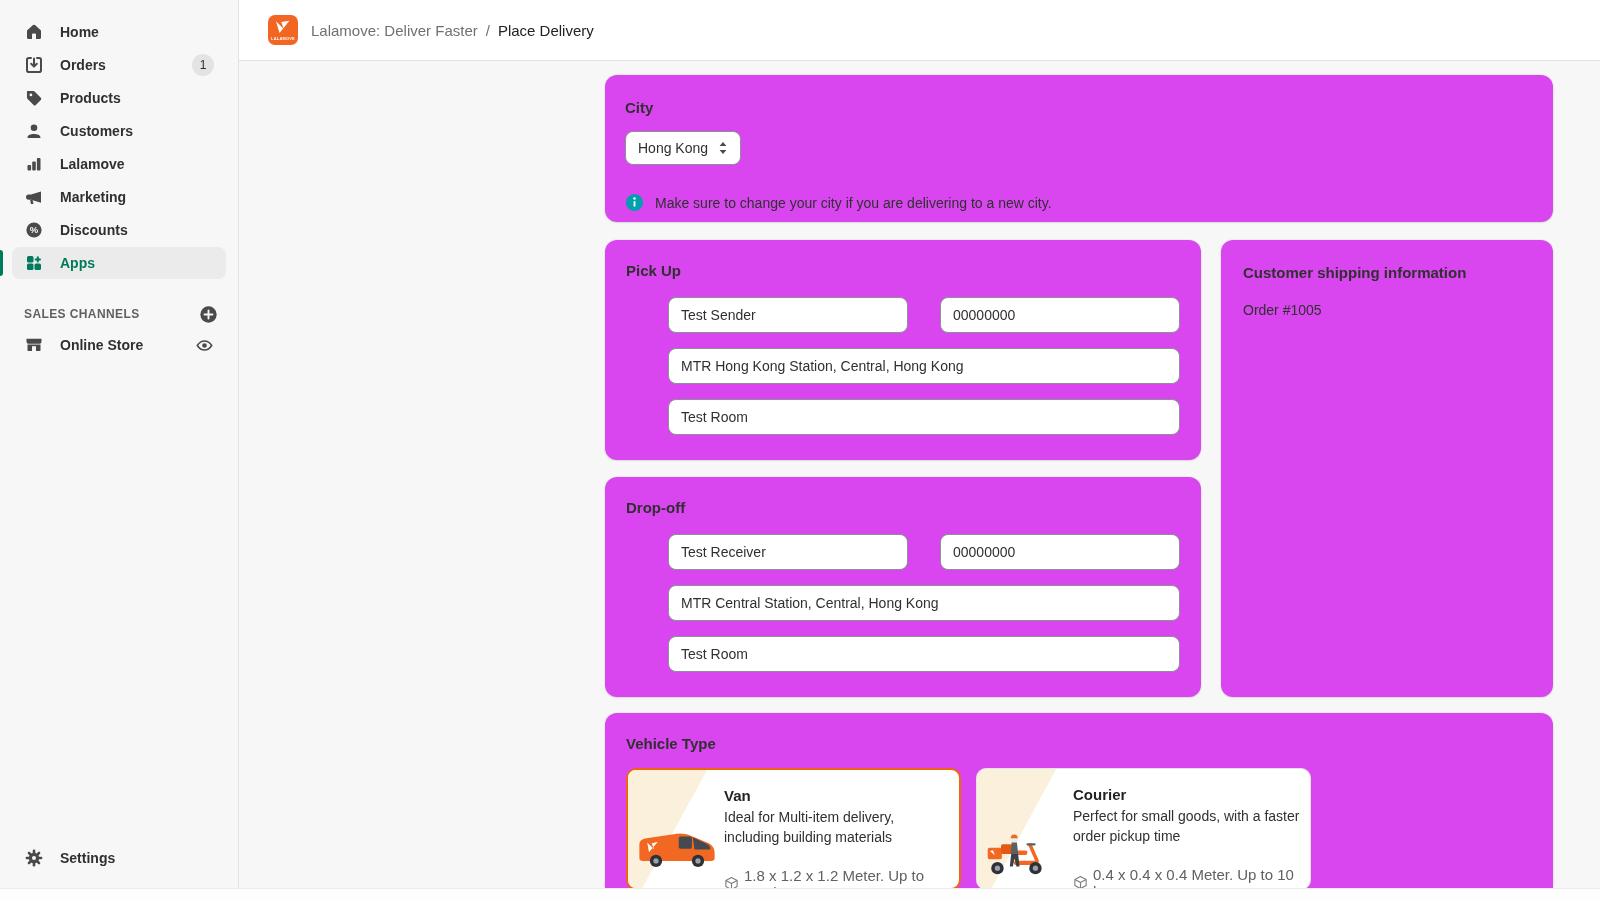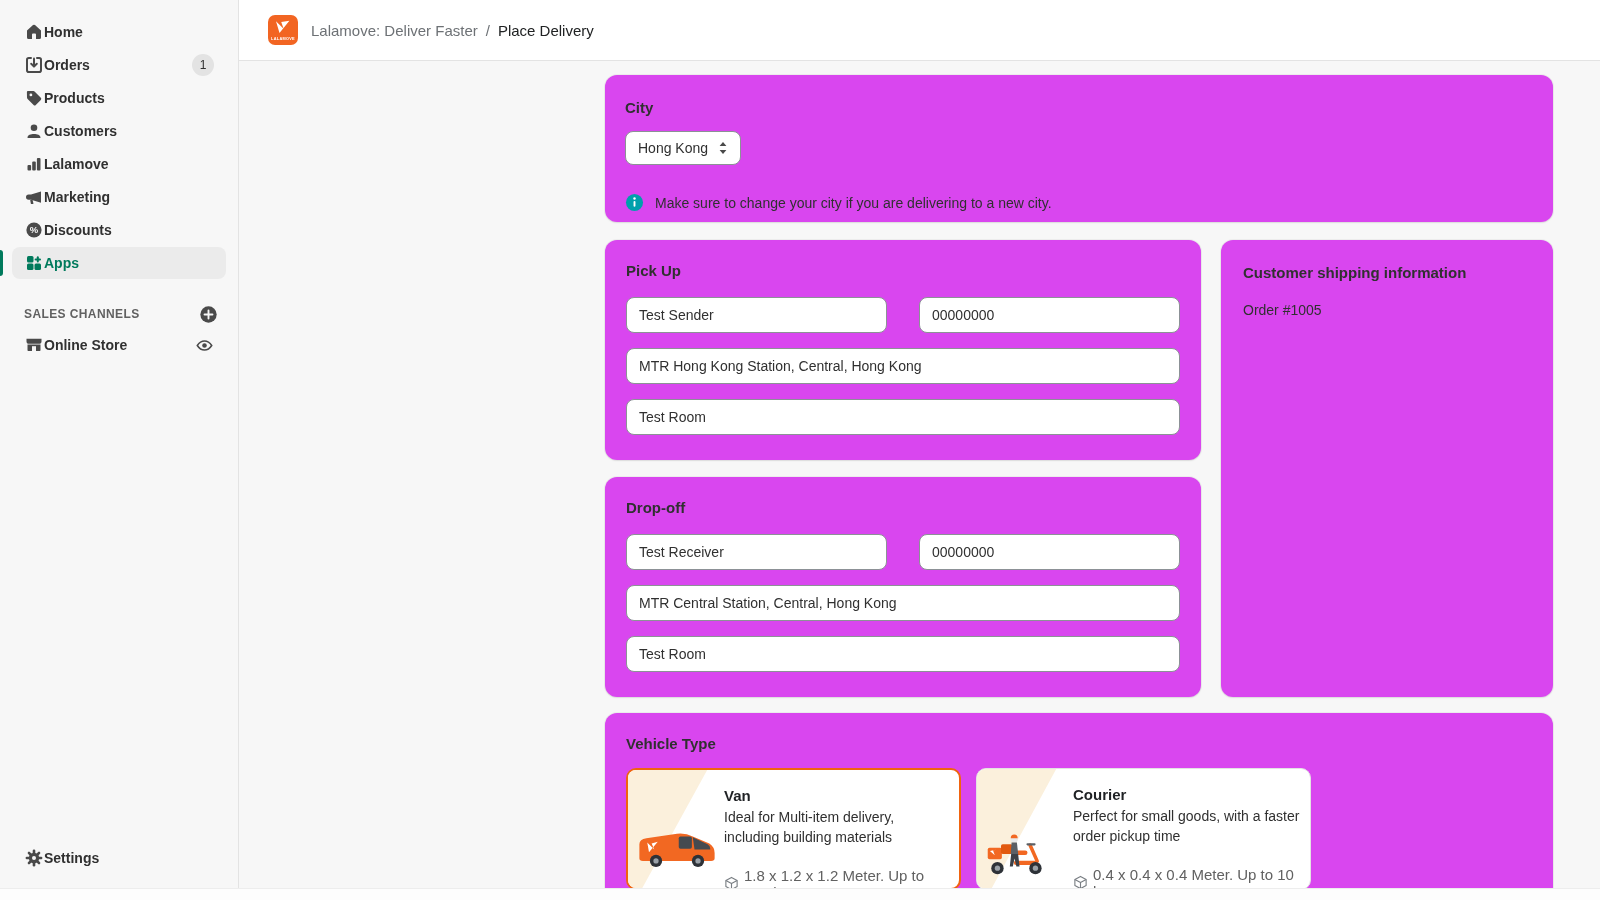--- a/index.html
+++ b/index.html
@@ -13,21 +13,21 @@
   svg { display:block; }
 
   
   .sidebar {
     position:absolute; left:0; top:0; bottom:0; width:239px;
     background:#f7f7f7; border-right:1px solid #e3e3e3; z-index:2;
   }
   .nav { padding-top:16px; }
   .nav-item {
     height:32px; margin:0 12px 1px; border-radius:8px;
-    display:flex; align-items:center; gap:0; padding:0 12px;
+    display:flex; align-items:center; gap:16px; padding:0 12px;
     font-size:14px; font-weight:600; color:#303030; cursor:pointer;
     position:relative;
   }
   .nav-item .nicon { width:20px; height:20px; flex:none; }
   .nav-item.active { background:#ebebeb; color:#007a5c; }
   .nav-item.active .abar {
     position:absolute; left:-12px; top:3px; bottom:3px; width:3px;
     background:#007a5c; border-radius:0 3px 3px 0;
   }
   .badge {
@@ -80,21 +80,21 @@
     border:1px solid #8c9196; border-radius:8px; height:34px; padding:0 12px;
     font-size:14px; color:#303030; background:#fff; cursor:pointer;
     margin-bottom:28px;
   }
   .info-row { display:flex; align-items:center; gap:11px; font-size:14px; color:#303030; }
 
   .row2 { display:flex; gap:20px; margin-bottom:16px; }
   .col-left { width:596px; display:flex; flex-direction:column; gap:17px; }
   .address-card { height:220px; padding:22px 21px; }
   .address-card .card-title { margin-bottom:18px; }
-  .input-row { display:flex; gap:32px; margin-bottom:15px; }
+  .input-row { display:flex; gap:32px; margin-bottom:15px;margin-left:42px; }
   .input-row:last-child { margin-bottom:0; }
   .txt {
     height:36px; border:1px solid #8c9196; border-radius:8px;
     padding:0 12px; font-size:14px; color:#303030; background:#fff;
     font-family:"Liberation Sans", sans-serif; width:100%; outline:none;
   }
   .half { flex:1; }
 
   .customer-card { width:332px; height:457px; padding:24px 22px; }
   .customer-card .card-title { margin-bottom:21px; }

